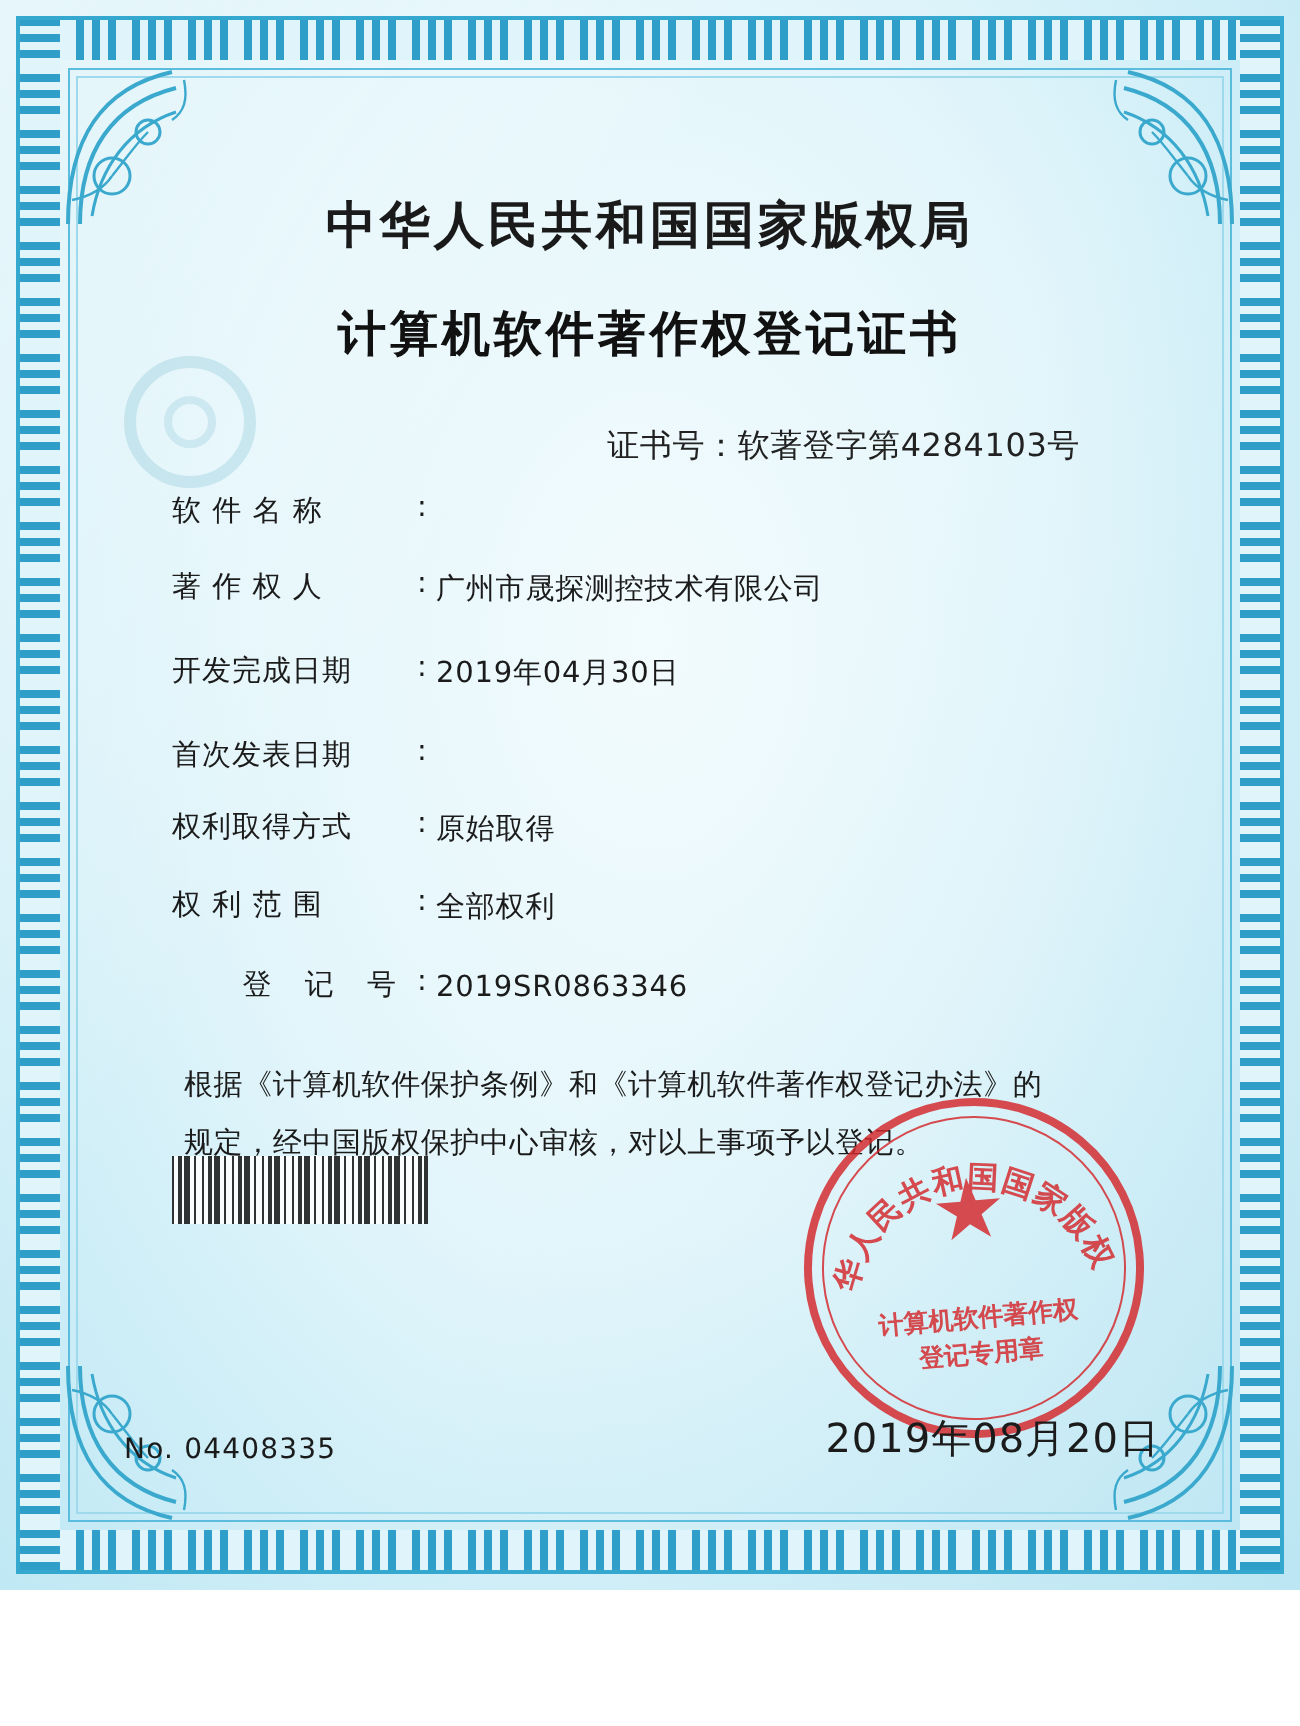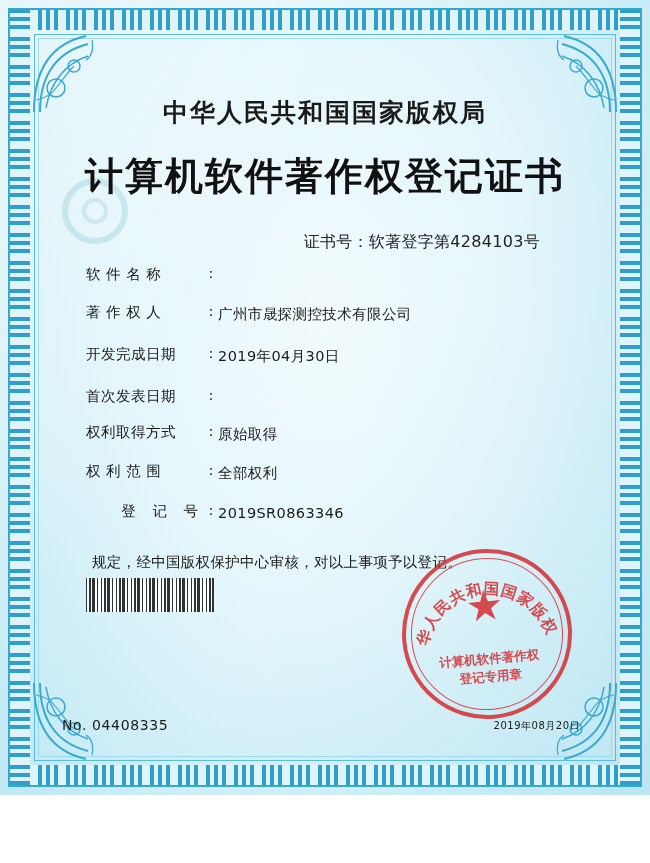--- a/index.html
+++ b/index.html
@@ -136,21 +136,21 @@
     font-family: "DejaVu Serif", "Liberation Serif", serif;
     font-size: 25px;
     letter-spacing: 2px;
     color: #1a1a1a;
     margin-top: 48px;
     font-weight: 700;
   }
   .title-main {
     text-align: center;
     font-family: "DejaVu Serif", "Liberation Serif", serif;
-    font-size: 38px;
+    font-size: 24px;
     font-weight: 700;
     letter-spacing: 2px;
     color: #111111;
     margin-top: 22px;
   }
 
   .cert-no-line {
     text-align: right;
     font-size: 16px;
     color: #222;
@@ -294,21 +294,21 @@
     bottom: 62px;
     font-size: 14px;
     color: #1b1b1b;
     font-family: "DejaVu Sans", "Liberation Sans", sans-serif;
     letter-spacing: 0.6px;
   }
   .footer-date {
     position: absolute;
     right: 70px;
     bottom: 62px;
-    font-size: 10px;
+    font-size: 20px;
     color: #1b1b1b;
     font-family: "DejaVu Sans", "Liberation Sans", sans-serif;
     letter-spacing: 0.5px;
   }
 
   
   .watermark {
     position: absolute;
     left: 62px;
     top: 178px;
@@ -450,20 +450,21 @@
 
       <div class="field-row tight">
         <span class="field-label spaced">登 记 号</span>
         <span class="field-colon">:</span>
         <span class="field-value">2019SR0863346</span>
       </div>
 
     </div>
 
     <div class="statement">
+      <div class="indent">根据《计算机软件保护条例》和《计算机软件著作权登记办法》的</div>
       <div>规定，经中国版权保护中心审核，对以上事项予以登记。</div>
     </div>
 
   </div>
 
   <div class="barcode"></div>
 
   <div class="seal">
     <div class="seal-inner-ring"></div>
     <svg class="seal-arc" viewBox="0 0 162 162" aria-hidden="true">

